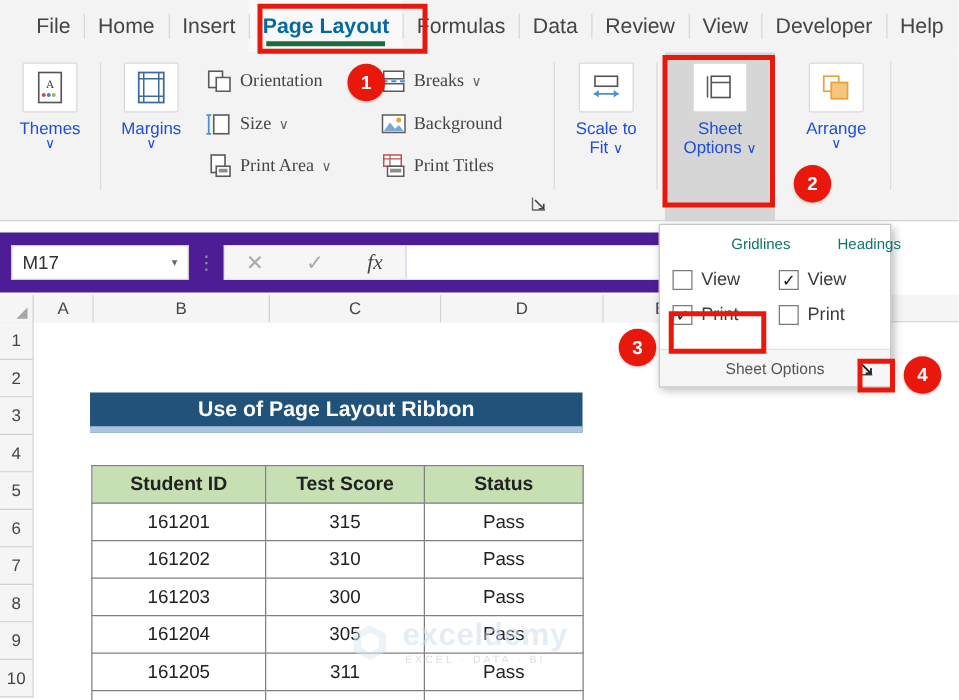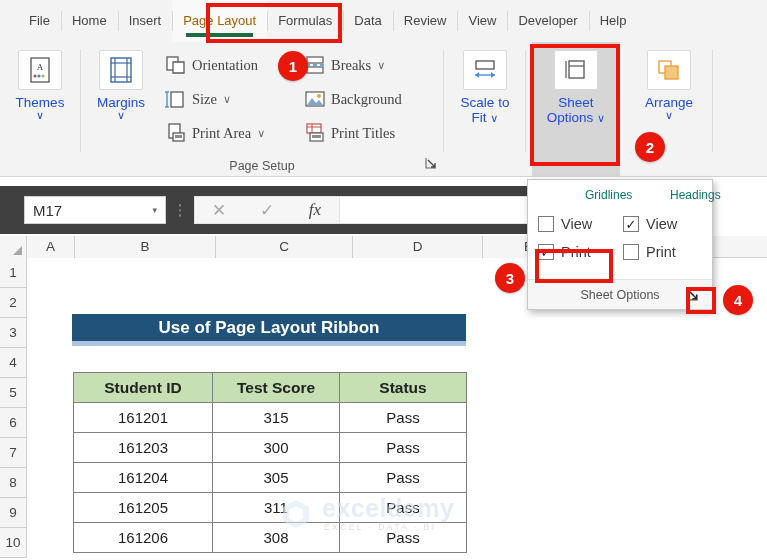--- a/index.html
+++ b/index.html
@@ -9,29 +9,29 @@
     background: #ffffff; overflow: hidden;
   }
   #app { position: relative; width: 767px; height: 560px; background:#fff; }
 
   
   .tabbar {
     position:absolute; left:0; top:0; width:767px; height:42px;
     background:#f3f3f3; display:flex; align-items:center; padding-left:18px;
   }
   .tab {
-    font-size:13px; color:#444; padding:0 11px; height:42px;
+    font-size:17px; color:#444; padding:0 11px; height:42px;
     line-height:42px; position:relative; white-space:nowrap;
   }
   .tab + .tab::before {
     content:""; position:absolute; left:0; top:11px; height:20px;
     width:1px; background:#d8d8d8;
   }
   .tab.active {
-    color:#a16207; font-weight:normal; background:#f9f9f9;
+    color:#0369a1; font-weight:bold; background:#f9f9f9;
   }
   .tab.active::after {
     content:""; position:absolute; left:14px; right:14px; bottom:5px;
     height:4px; background:#1e6b41;
   }
 
   
   .ribbon {
     position:absolute; left:0; top:42px; width:767px; height:135px;
     background:#f3f3f3; border-bottom:1px solid #d4d4d4;
@@ -88,21 +88,21 @@
     height:29px; font-size:12.5px; color:#555; position:relative;
   }
   .dd-launcher {
     position:absolute; right:10px; top:5px; width:19px; height:18px;
     display:flex; align-items:center; justify-content:center;
   }
 
   
   .fbar {
     position:absolute; left:0; top:186px; width:678px; height:48px;
-    background:#404040; display:flex; align-items:center; padding:0 24px;
+    background:#4c1d95; display:flex; align-items:center; padding:0 9px;
   }
   .namebox {
     width:142px; height:28px; background:#fff; border:1px solid #d0d0d0;
     display:flex; align-items:center; padding:0 8px; font-size:15px; color:#333;
     position:relative;
   }
   .namebox .carat { position:absolute; right:8px; font-size:9px; color:#666; }
   .dots { width:28px; text-align:center; font-size:15px; color:#999; letter-spacing:0; }
   .fbtns {
     display:flex; align-items:center; gap:0; height:28px;
@@ -309,21 +309,20 @@
             <rect x="3" y="2" width="14" height="9" fill="#fff" stroke="#c0504d" stroke-width="1.2"></rect>
             <line x1="3" y1="5" x2="17" y2="5" stroke="#c0504d" stroke-width="1"></line>
             <line x1="8" y1="2" x2="8" y2="11" stroke="#c0504d" stroke-width="1"></line>
             <rect x="6" y="11" width="13" height="8" fill="#fff" stroke="#5b5b5b" stroke-width="1.2"></rect>
             <rect x="8" y="13" width="9" height="3" fill="#8d8d8d"></rect>
           </svg>
         </span>
         <span>Print Titles</span>
       </div>
 
-      <div class="grp-label">Page Setup</div>
       <div style="position:absolute; right:2px; bottom:5px; width:16px; height:16px;">
         <svg width="14" height="14" viewBox="0 0 14 14">
           <path d="M2 2 v10 h10" fill="none" stroke="#666" stroke-width="1.1"></path>
           <path d="M4 4 L11 11 M11 7 v4 h-4" fill="none" stroke="#444" stroke-width="1.3"></path>
         </svg>
       </div>
     </div>
     <div class="grp-sep" style="left:443px;"></div>
 
     <div class="grp" style="left:446px; width:78px;">
@@ -429,20 +428,25 @@
             <th class="c2">Status</th>
           </tr>
         </thead>
         <tbody>
           <tr>
             <td>161201</td>
             <td>315</td>
             <td>Pass</td>
           </tr>
           <tr>
+            <td>161202</td>
+            <td>310</td>
+            <td>Pass</td>
+          </tr>
+          <tr>
             <td>161203</td>
             <td>300</td>
             <td>Pass</td>
           </tr>
           <tr>
             <td>161204</td>
             <td>305</td>
             <td>Pass</td>
           </tr>
           <tr>

